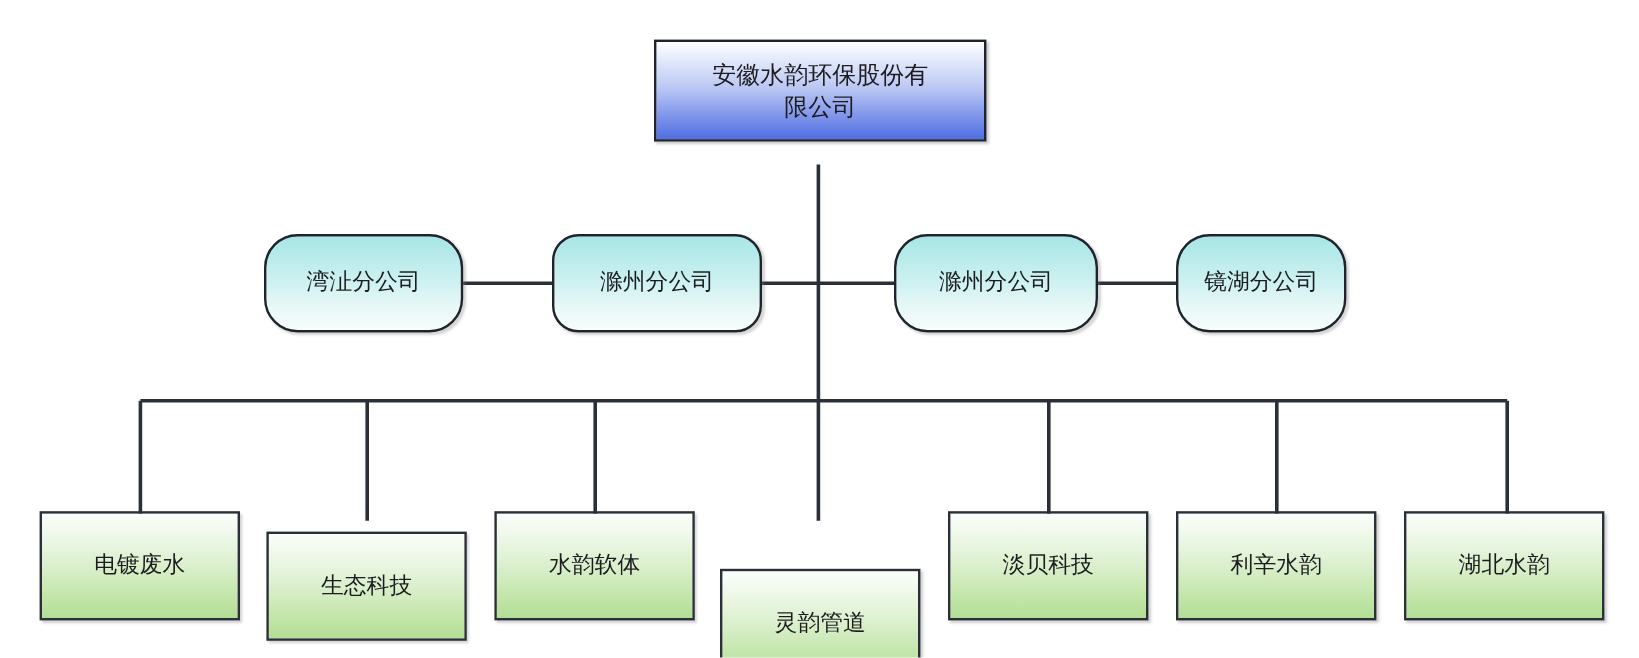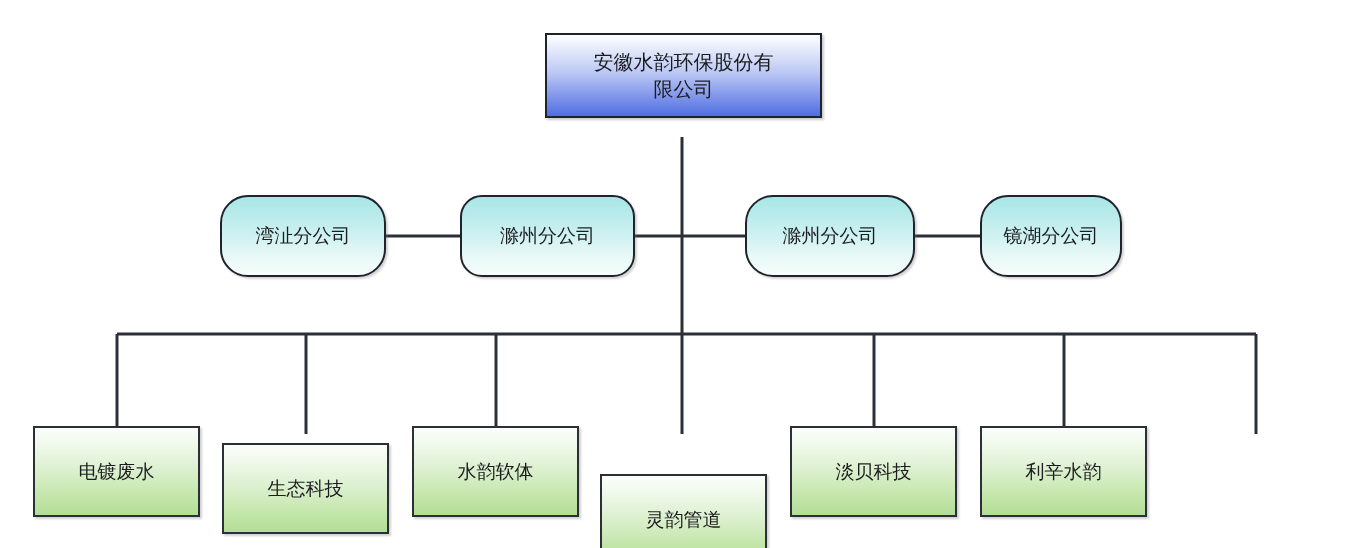--- a/index.html
+++ b/index.html
@@ -107,14 +107,15 @@
   <div class="node node-branch" style="left:460px; width:175px;border-radius:22px;">滁州分公司</div>
   <div class="node node-branch" style="left:745px; width:170px;">滁州分公司</div>
   <div class="node node-branch" style="left:980px; width:142px;">镜湖分公司</div>
 
   <div class="node node-sub" style="left:33px;">电镀废水</div>
   <div class="node node-sub" style="left:222px;margin-top:17px;">生态科技</div>
   <div class="node node-sub" style="left:412px;">水韵软体</div>
   <div class="node node-sub" style="left:600px;margin-top:48px;">灵韵管道</div>
   <div class="node node-sub" style="left:790px;">淡贝科技</div>
   <div class="node node-sub" style="left:980px;">利辛水韵</div>
+  <div class="node node-sub" style="left:1170px;">湖北水韵</div>
 
 </div>
 
 </body></html>

